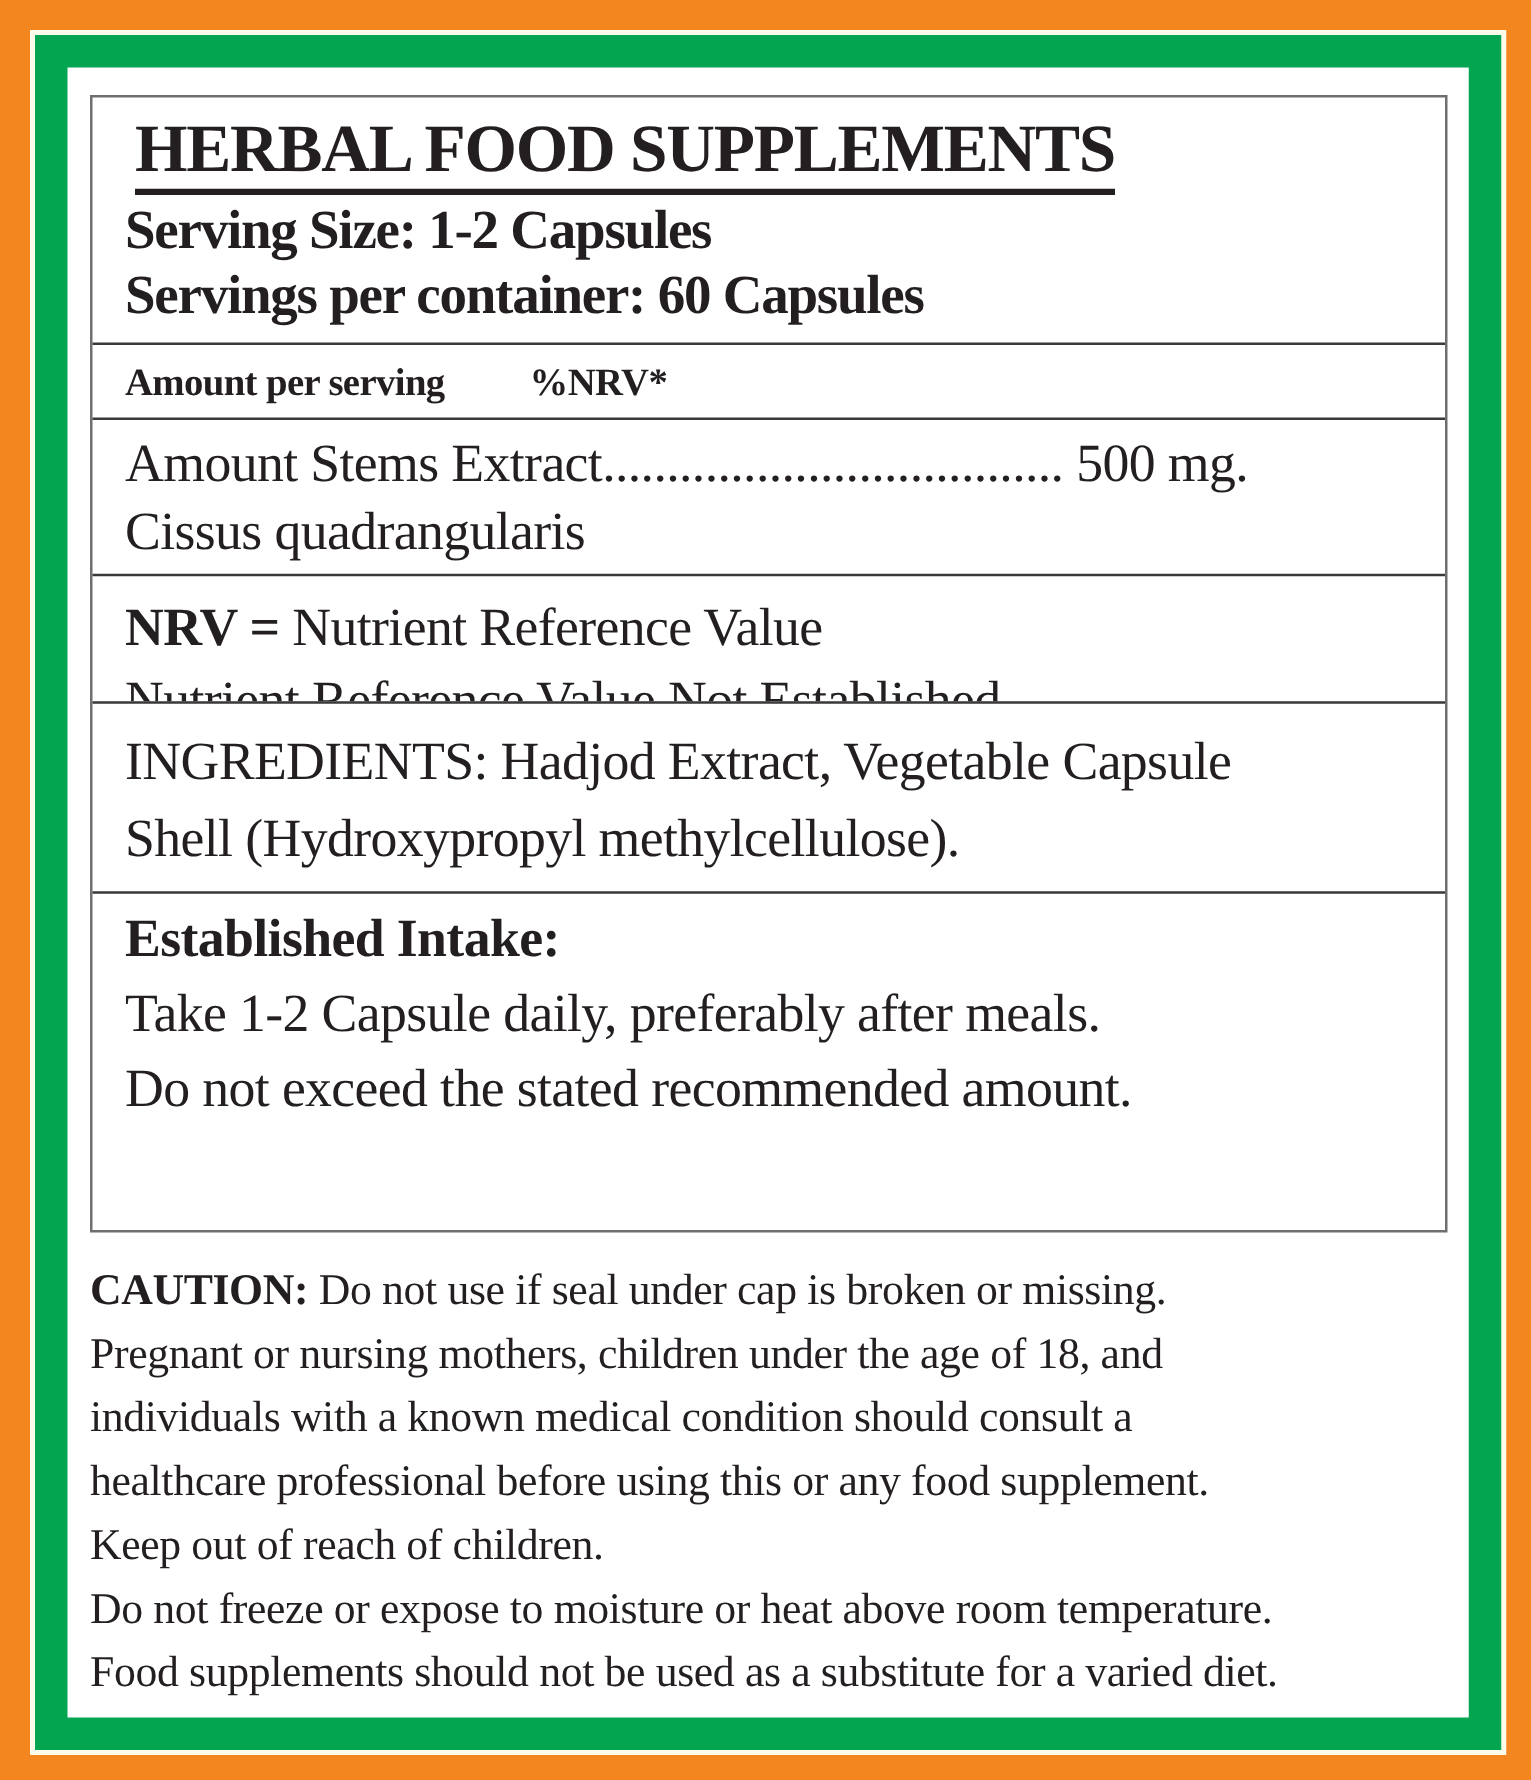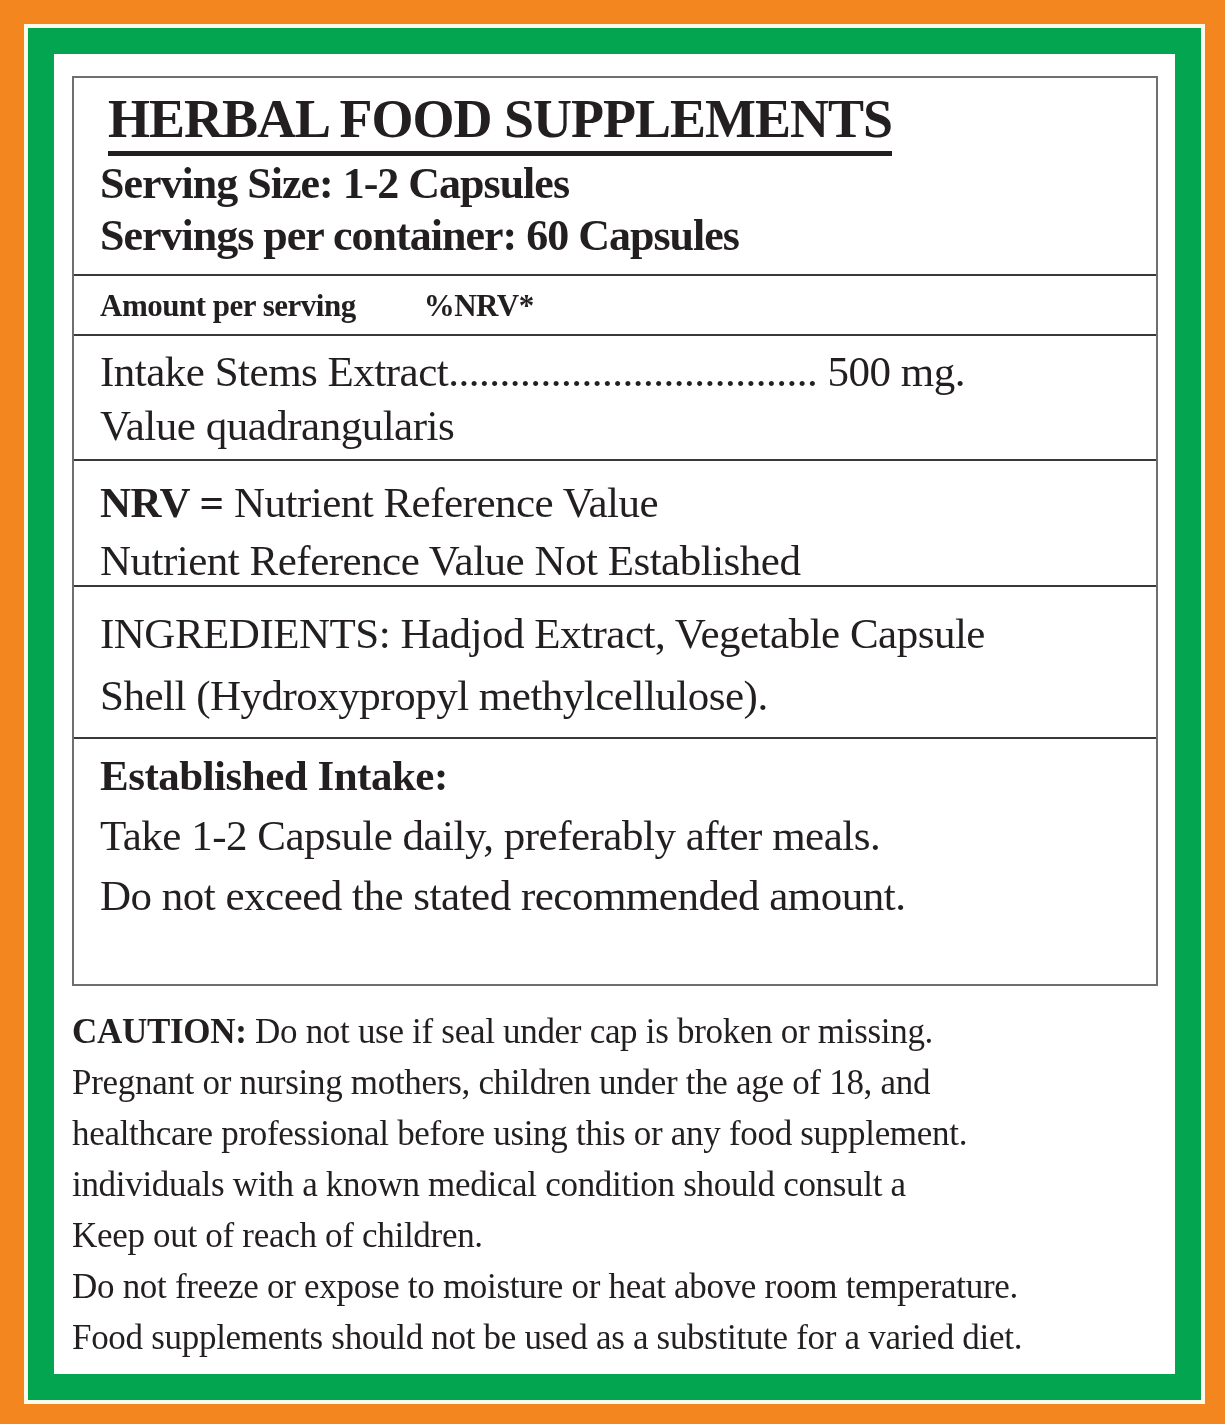--- a/index.html
+++ b/index.html
@@ -46,21 +46,21 @@
     box-sizing: border-box;
     padding-left: 26px;
     padding-right: 10px;
     white-space: nowrap;
     overflow: hidden;
   }
   .row + .row { border-top: 2px solid #39393B; }
   .r1 { height: 196px; }
   .r2 { height: 60px;  padding-top: 5px; }
   .r3 { height: 125px; padding-top: 9px;  line-height: 54px; }
-  .r4 { height: 126px; padding-top: 13px; line-height: 58px; }
+  .r4 { height: 102px; padding-top: 13px; line-height: 58px; }
   .r5 { height: 152px; padding-top: 16px; line-height: 62px; }
   .r6 { height: 247px; padding-top: 7px;  line-height: 60px; }
   .title {
     display: inline-block;
     margin: 12px 0 2px 8px;
     font-size: 54px;
     font-weight: bold;
     letter-spacing: -1px;
     line-height: 58px;
     border-bottom: 5px solid #231F20;
@@ -112,22 +112,22 @@
             </div>
             <div class="serving-line">Serving Size: 1-2 Capsules</div>
             <div class="serving-line">Servings per container: 60 Capsules</div>
           </div>
 
           <div class="row r2 amount-header">
             <span>Amount per serving</span><span class="nrv-col">%NRV*</span>
           </div>
 
           <div class="row r3 body-text">
-            <div><span>Intake Stems Extract</span><span>....................................</span><span> 500 mg.</span></div>
-            <div>Value quadrangularis</div>
+            <div><span>Amount Stems Extract</span><span>....................................</span><span> 500 mg.</span></div>
+            <div>Cissus quadrangularis</div>
           </div>
 
           <div class="row r4 body-text">
             <div><span class="b">NRV =</span><span> Nutrient Reference Value</span></div>
             <div>Nutrient Reference Value Not Established</div>
           </div>
 
           <div class="row r5 body-text">
             <div>INGREDIENTS: Hadjod Extract, Vegetable Capsule</div>
             <div>Shell (Hydroxypropyl methylcellulose).</div>
@@ -137,22 +137,22 @@
             <div class="intake-heading">Established Intake:</div>
             <div>Take 1-2 Capsule daily, preferably after meals.</div>
             <div>Do not exceed the stated recommended amount.</div>
           </div>
 
         </div>
 
         <div class="caution">
           <div><span class="b">CAUTION:</span><span> Do not use if seal under cap is broken or missing.</span></div>
           <div>Pregnant or nursing mothers, children under the age of 18, and</div>
+          <div>individuals with a known medical condition should consult a</div>
           <div>healthcare professional before using this or any food supplement.</div>
-          <div>individuals with a known medical condition should consult a</div>
           <div>Keep out of reach of children.</div>
           <div>Do not freeze or expose to moisture or heat above room temperature.</div>
           <div>Food supplements should not be used as a substitute for a varied diet.</div>
         </div>
 
       </div>
     </div>
   </div>
 </div>
 

